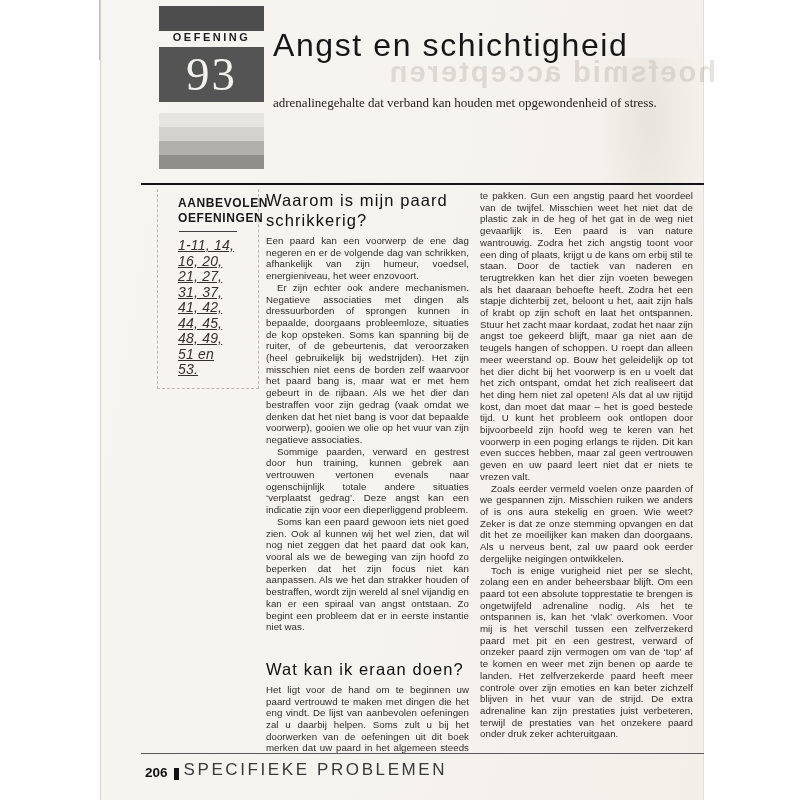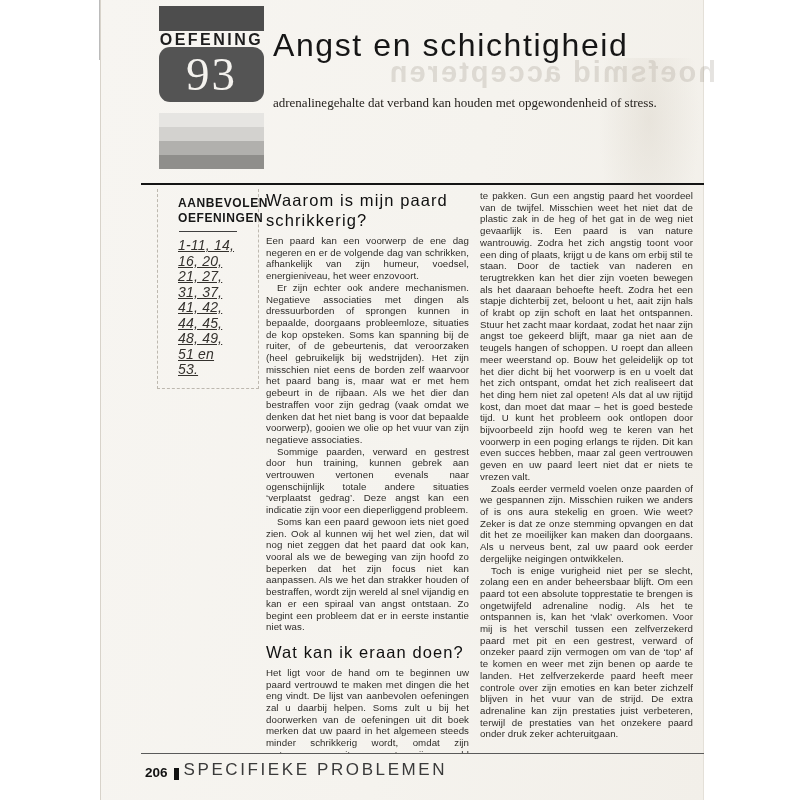--- a/index.html
+++ b/index.html
@@ -12,23 +12,23 @@
   .page{
     position:absolute;left:100px;top:0;width:604px;height:800px;
     background:linear-gradient(100deg,#f7f5f1 0%,#f5f3ee 55%,#f2efe9 100%);
     border-left:1px solid #d8d3ca;
     border-right:1px solid #e4e0d8;
     box-sizing:border-box;
   }
   
   .top-block{position:absolute;left:58px;top:6px;width:105px;height:25px;background:#4d4d4d;}
   .oefening-label{position:absolute;left:54px;top:31px;width:113px;text-align:center;
-    font-size:16px;font-weight:bold;letter-spacing:2.5px;color:#1d1d1d;}
+    font-size:11px;font-weight:bold;letter-spacing:2.5px;color:#1d1d1d;}
   .number-box{position:absolute;left:58px;top:47px;width:105px;height:55px;background:#545454;
-    display:flex;align-items:center;justify-content:center;border-radius:11px;}
+    display:flex;align-items:center;justify-content:center;}
   .number-box .num{font-family:"Liberation Serif",serif;font-size:47px;color:#f4f2ee;
     line-height:1;letter-spacing:2px;}
   .strips{position:absolute;left:58px;top:113px;width:105px;}
   .strips div{height:14px;}
   
   .title{position:absolute;left:172px;top:27px;width:430px;
     font-size:32px;font-weight:400;letter-spacing:1.6px;color:#161616;white-space:nowrap;}
   .ghost-title{position:absolute;left:185px;top:56px;width:430px;
     font-size:29px;font-weight:bold;letter-spacing:2px;color:rgba(125,115,100,0.20);
     transform:scaleX(-1);filter:blur(0.7px);white-space:nowrap;}
@@ -49,21 +49,21 @@
   
   .col{position:absolute;top:190px;height:563px;overflow:hidden;}
   .col-left{left:165px;width:203px;}
   .col-right{left:379px;width:213px;}
   .col-heading{font-size:16.5px;font-weight:normal;letter-spacing:1.1px;line-height:20px;
     color:#101010;margin:0 0 5px;}
   .col-heading + .body-p{text-indent:0;}
   .body-p{font-size:9.7px;line-height:11.7px;margin:0;color:#2e2c29;
     text-align:justify;letter-spacing:0.05px;}
   .body-p.indent{text-indent:11px;}
-  h2.later{margin-top:9px;}
+  h2.later{margin-top:26px;}
   
   .footer-rule{position:absolute;left:40px;top:753px;width:563px;height:1px;background:#5a5a5a;}
   .footer{position:absolute;left:44px;top:760px;display:flex;align-items:flex-end;}
   .footer .pagenum{font-size:13.5px;font-weight:bold;color:#111;}
   .footer .marker{display:inline-block;width:5px;height:12px;background:#111;margin:0 5px 0 6px;}
   .footer .section{font-size:17px;letter-spacing:2.6px;color:#3a3a3a;}
   
   .edge-artifact{position:absolute;left:99px;top:0;width:2px;height:60px;background:rgba(60,60,60,0.35);}
 </style>
 </head>

